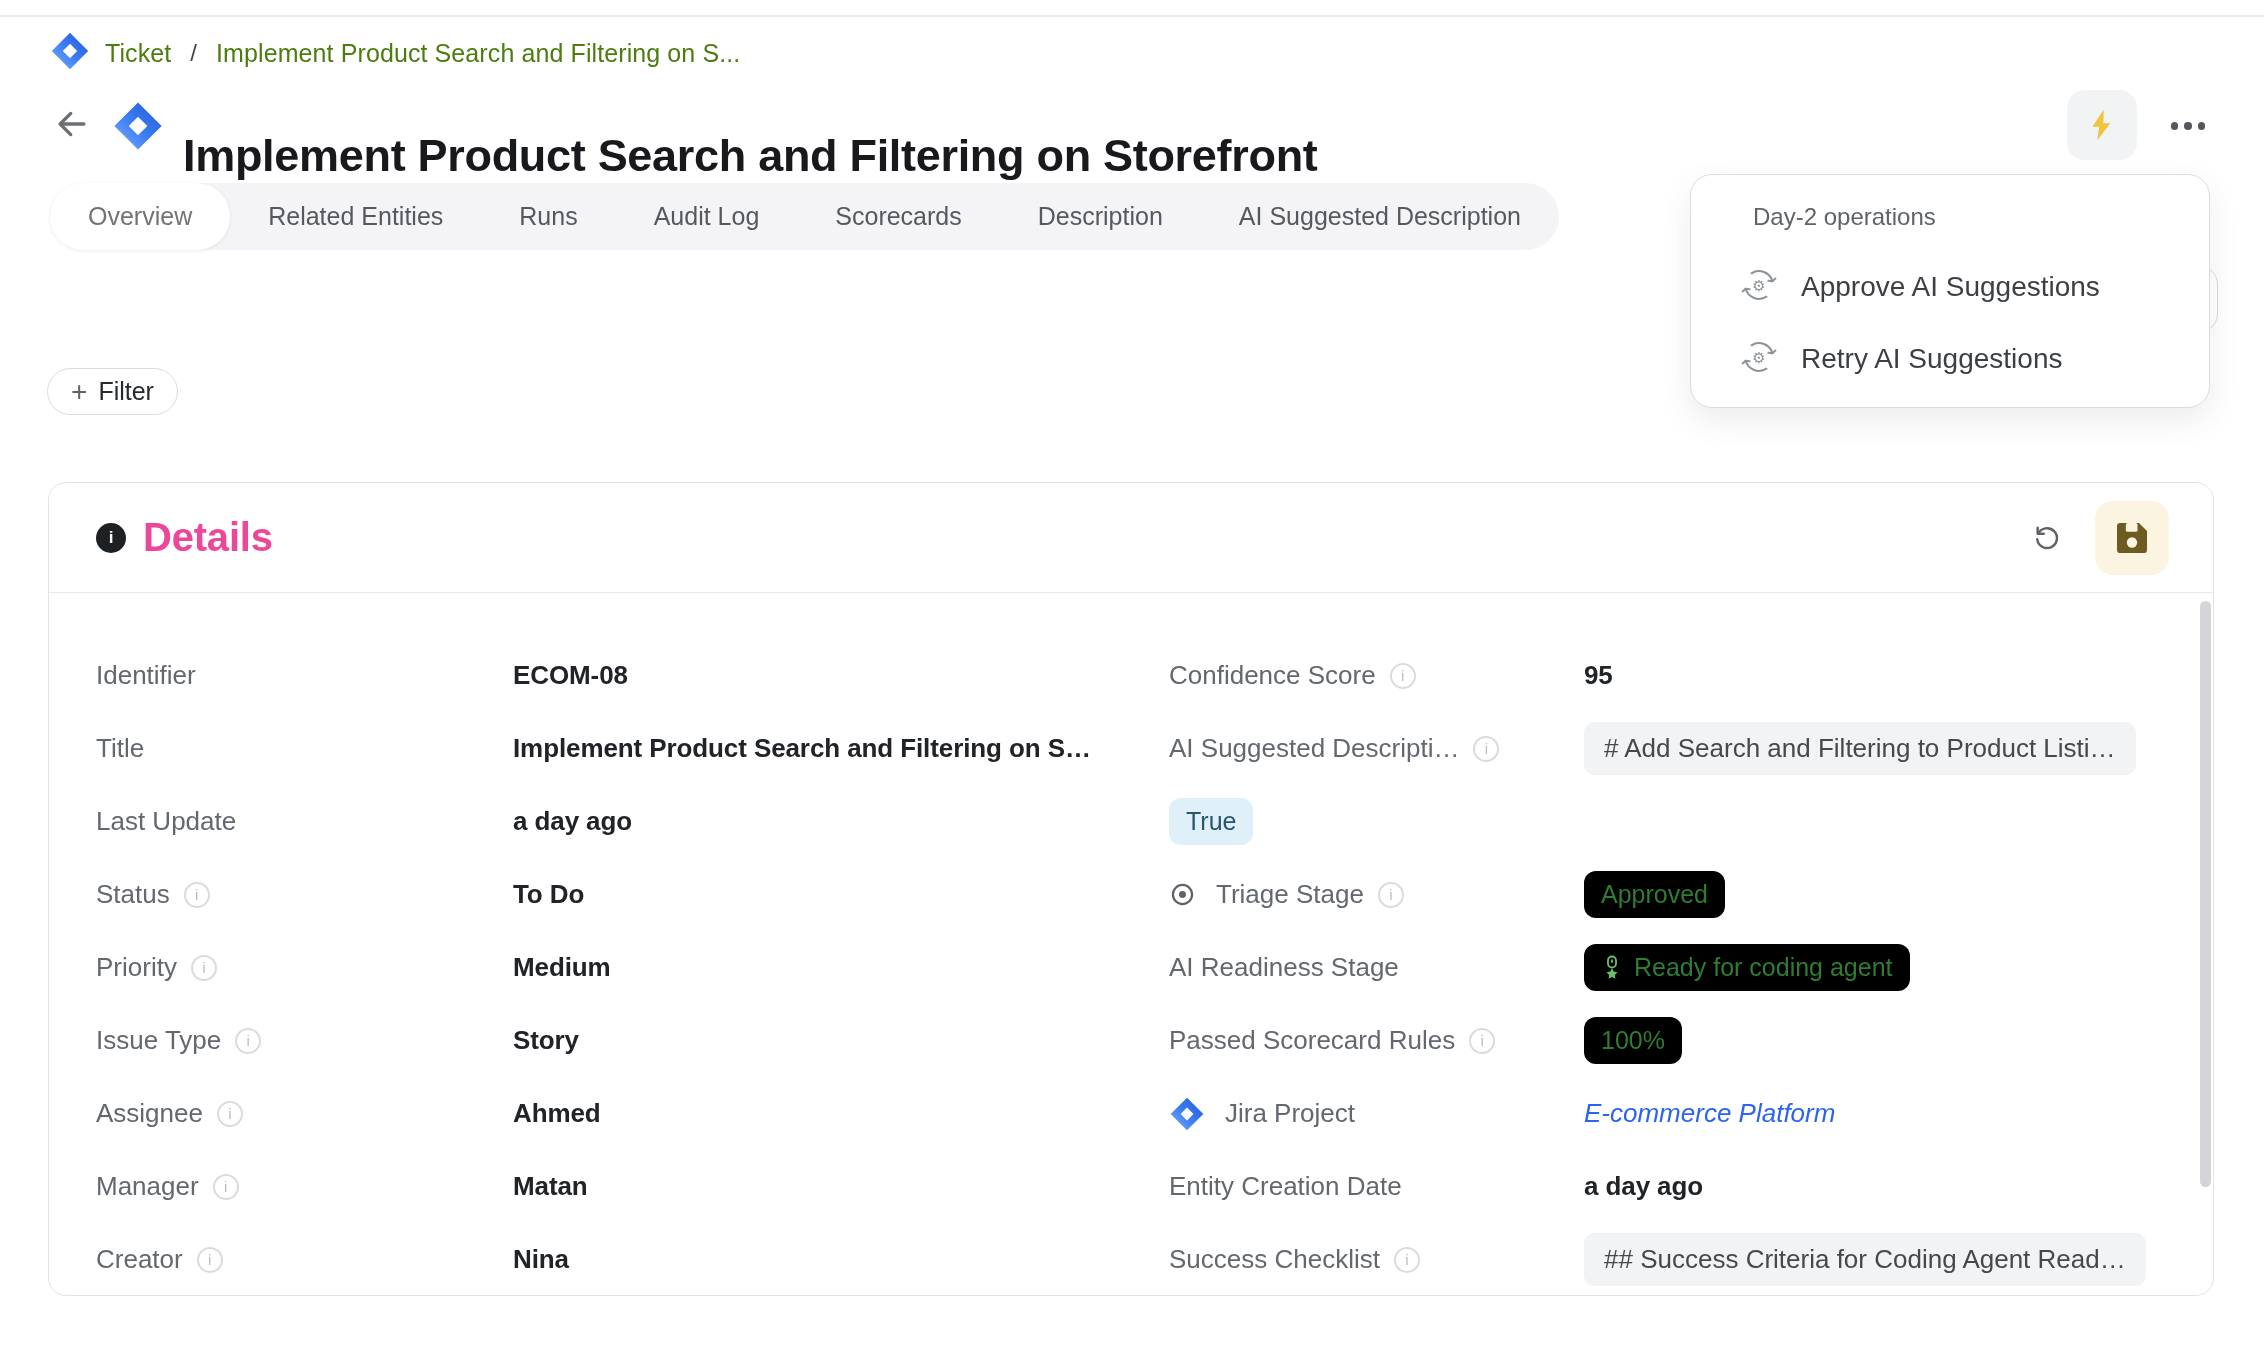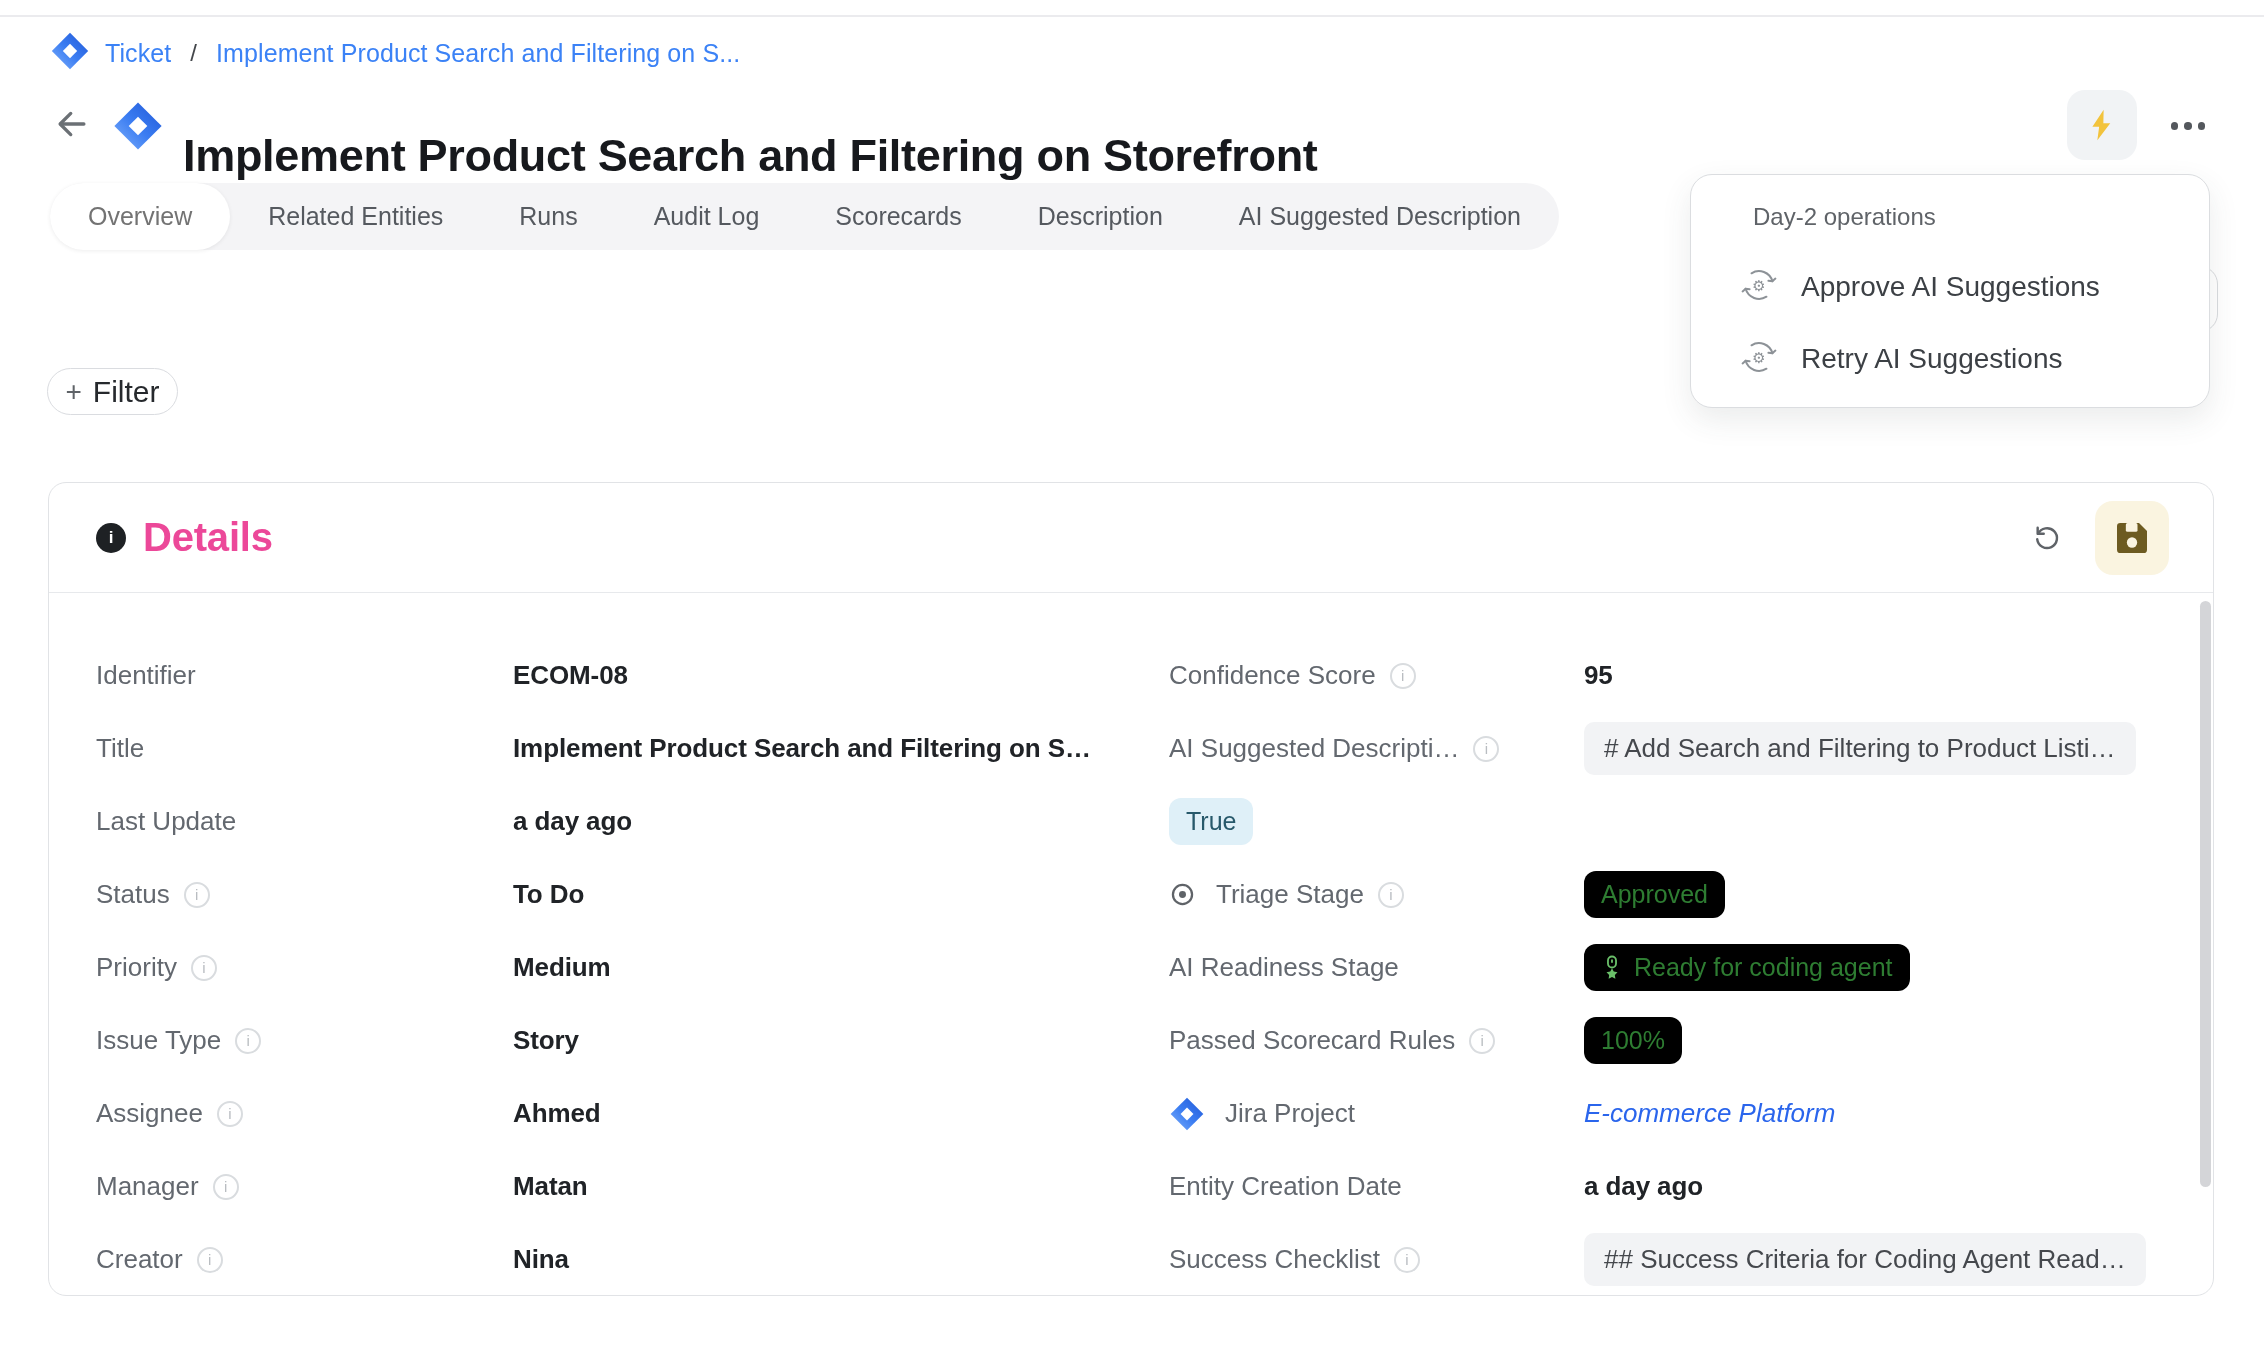--- a/index.html
+++ b/index.html
@@ -4,21 +4,21 @@
 <style>
   html,body{margin:0;padding:0;}
   body{
     width:2264px;height:1356px;position:relative;overflow:hidden;
     background:#ffffff;font-family:"Liberation Sans",sans-serif;color:#1f2226;
   }
   .hairline{position:absolute;left:0;top:15px;width:100%;height:1.5px;background:#ebebee;}
 
   
   .breadcrumb{position:absolute;left:50px;top:31px;height:44px;display:flex;align-items:center;gap:15px;}
-  .crumb-text{font-size:25px;color:#3b82f6;font-weight:500;letter-spacing:.1px;}
+  .crumb-text{font-size:25px;color:#4d7c0f;font-weight:500;letter-spacing:.1px;}
   .crumb-sep{font-size:24px;color:#44474b;margin:0 4px;font-weight:400;}
 
   
   .back-arrow{position:absolute;left:52px;top:104px;width:40px;height:40px;display:flex;align-items:center;justify-content:center;cursor:pointer;}
   .title-logo{position:absolute;left:112px;top:100px;width:52px;height:52px;}
   .page-title{position:absolute;left:183px;top:97px;font-size:45px;line-height:58px;font-weight:700;color:#17191d;letter-spacing:-.3px;white-space:nowrap;}
 
   .flash-btn{position:absolute;left:2067px;top:90px;width:70px;height:70px;border-radius:18px;background:#f1f3f5;display:flex;align-items:center;justify-content:center;cursor:pointer;border:none;}
   .more-btn{position:absolute;left:2160px;top:112px;width:56px;height:28px;display:flex;align-items:center;justify-content:center;gap:6px;cursor:pointer;}
   .more-btn i{width:7.5px;height:7.5px;border-radius:50%;background:#54585d;display:block;}
@@ -35,21 +35,21 @@
   .dd-item:first-of-type{margin-top:27px;}
   .dd-item + .dd-item{margin-top:16px;}
   .dd-item .dd-label{font-size:28px;color:#3c4045;font-weight:500;white-space:nowrap;}
 
   
   .widget-btn{position:absolute;left:2088px;top:266px;width:130px;height:66px;border:1.5px solid #d9dbde;border-radius:18px;background:#fff;z-index:5;display:flex;align-items:center;justify-content:center;font-size:27px;color:#5f6368;cursor:pointer;box-sizing:border-box;}
 
   
   .filter-btn{position:absolute;left:47px;top:368px;width:131px;height:47px;border:1.5px solid #dadce0;border-radius:24px;background:#fff;display:flex;align-items:center;justify-content:center;gap:11px;cursor:pointer;box-sizing:border-box;}
   .filter-plus{font-size:28px;color:#5f6368;line-height:28px;font-weight:400;}
-  .filter-label{font-size:30px;color:#26292d;}
+  .filter-label{font-size:25px;color:#26292d;}
 
   
   .card{position:absolute;left:48px;top:482px;width:2166px;height:814px;border:1.5px solid #e1e3e6;border-radius:18px;background:#fff;box-sizing:border-box;}
   .card-header{height:110px;display:flex;align-items:center;padding:0 44px 0 47px;border-bottom:1.5px solid #e7e9ec;box-sizing:border-box;}
   .info-filled{width:30px;height:30px;border-radius:50%;background:#1e2124;color:#fff;display:flex;align-items:center;justify-content:center;font-size:17px;font-weight:700;font-style:normal;}
   .card-title{font-size:40px;font-weight:700;color:#ec4899;margin-left:17px;letter-spacing:-.2px;}
   .header-spacer{flex:1;}
   .undo-btn{width:40px;height:40px;display:flex;align-items:center;justify-content:center;cursor:pointer;margin-right:28px;background:none;border:none;}
   .save-btn{width:74px;height:74px;border-radius:18px;background:#faf4e0;border:none;display:flex;align-items:center;justify-content:center;cursor:pointer;}
 

